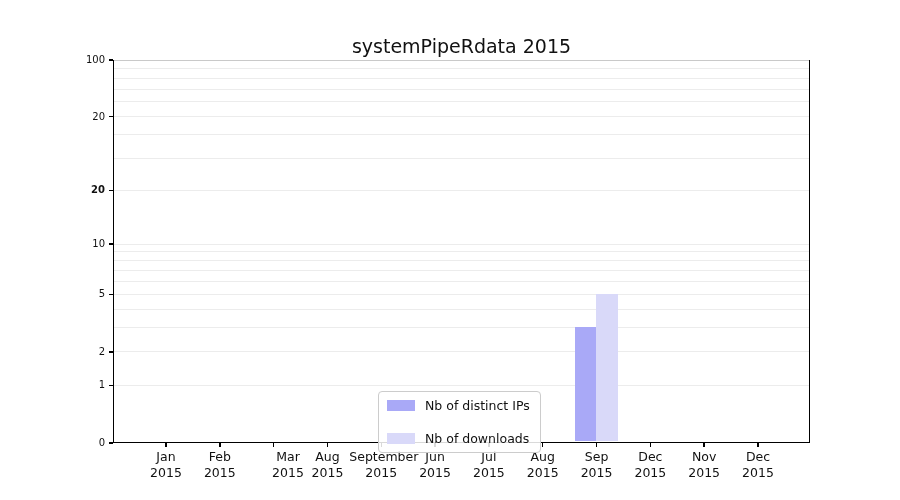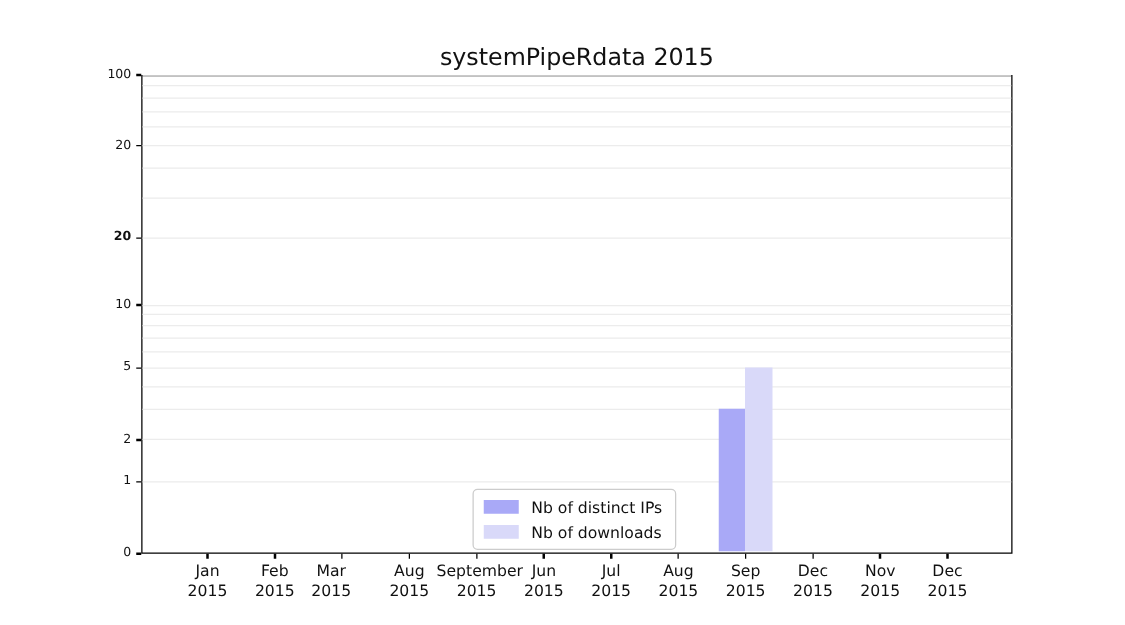--- a/index.html
+++ b/index.html
@@ -25,21 +25,21 @@
     line-height:18px;color:#111;
   }
   .xlabel{
     position:absolute;width:64px;text-align:center;font-size:12.5px;
     line-height:16px;color:#111;
   }
   #legend{
     position:absolute;left:378px;top:391px;
     background:rgba(255,255,255,0.85);border:1px solid #cccccc;
     border-radius:4px;padding:6px 10px 6px 8px;
-    display:flex;flex-direction:column;gap:5px;
+    display:flex;flex-direction:column;gap:18px;
   }
   .legend-row{display:flex;align-items:center;gap:10px;}
   .legend-swatch{width:28px;height:11px;display:inline-block;}
   .legend-label{font-size:12.5px;color:#111;white-space:nowrap;}
 </style>
 </head>
 <body>
 
 <div id="figure">
   <div id="chart-title">systemPipeRdata 2015</div>
@@ -93,21 +93,21 @@
       <div class="xlabel" style="left: 134px; top: 449px;">
         <div>Jan</div>
         <div>2015</div>
       </div>
       <div class="xtick" style="left: 219.068px; top: 443px; background: rgb(0, 0, 0);"></div>
       <div class="xlabel" style="left: 187.818px; top: 449px;">
         <div>Feb</div>
         <div>2015</div>
       </div>
       <div class="xtick" style="left: 272.886px; top: 443px; background: rgb(0, 0, 0);"></div>
-      <div class="xlabel" style="left: 233px; top: 449px;">
+      <div class="xlabel" style="left: 256px; top: 449px;">
         <div>Mar</div>
         <div>2015</div>
       </div>
       <div class="xtick" style="left: 326.705px; top: 443px; background: rgb(0, 0, 0);"></div>
       <div class="xlabel" style="left: 295.455px; top: 449px;">
         <div>Aug</div>
         <div>2015</div>
       </div>
       <div class="xtick" style="left: 380.523px; top: 443px; background: rgb(0, 0, 0);"></div>
       <div class="xlabel" style="left: 349.273px; top: 449px;">

